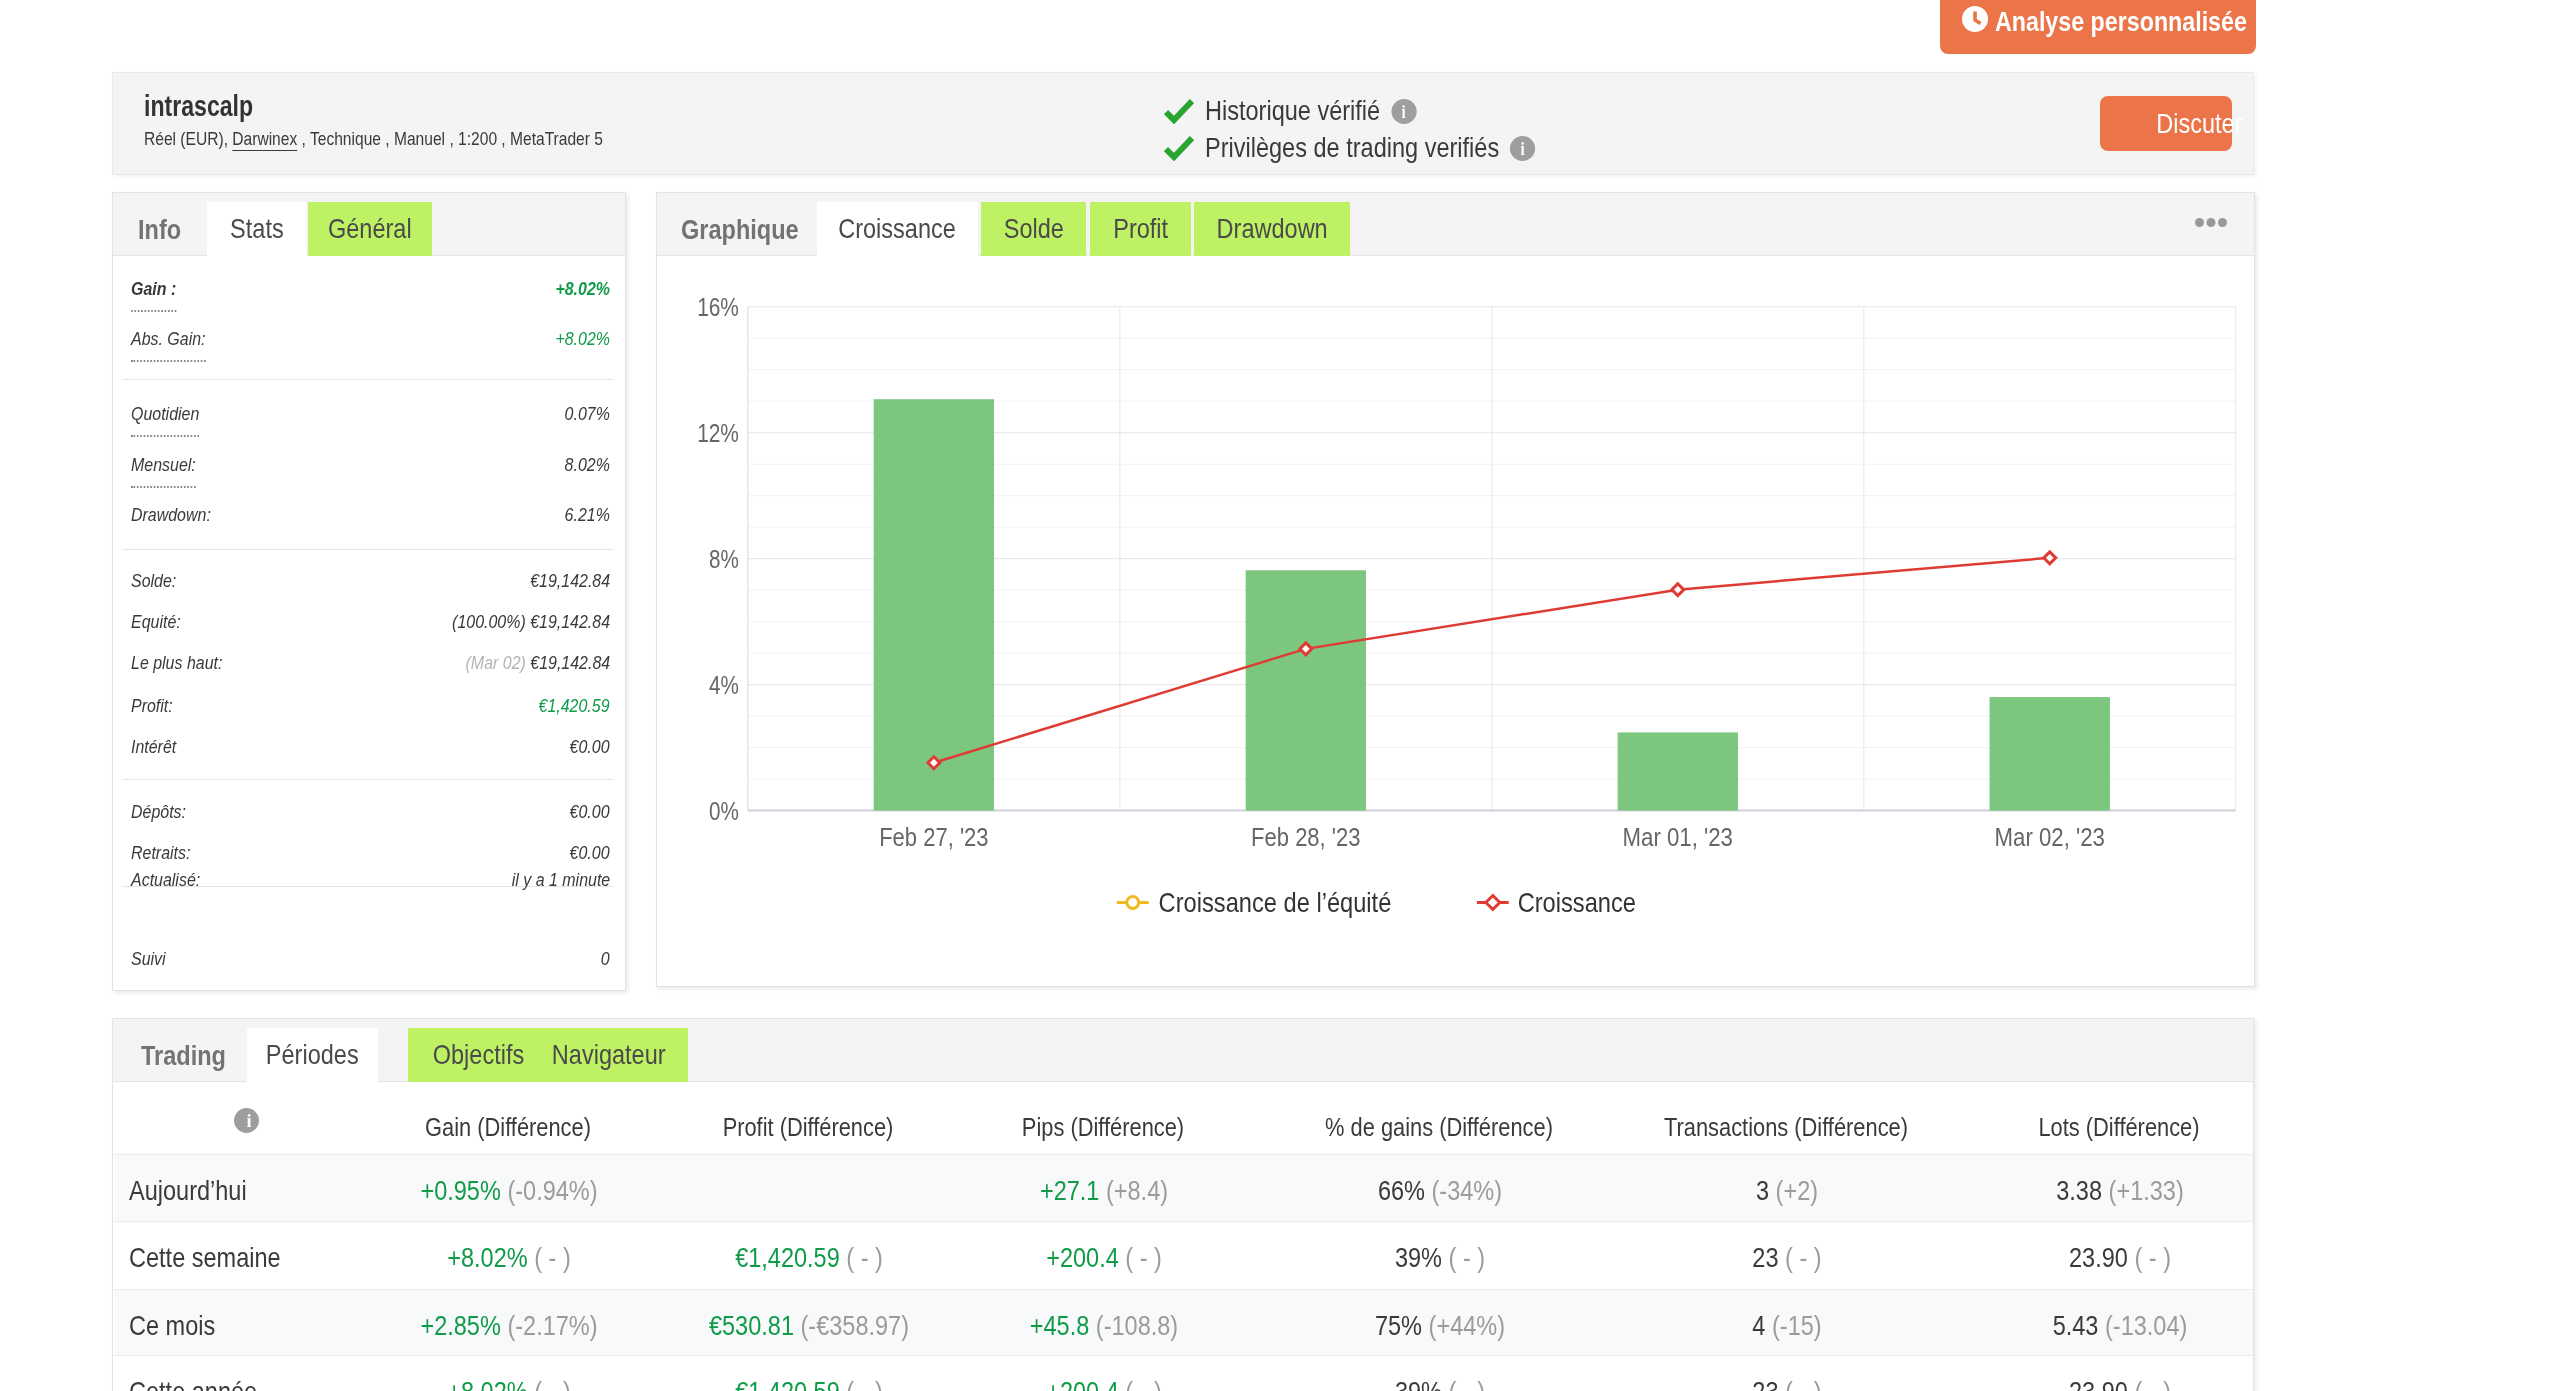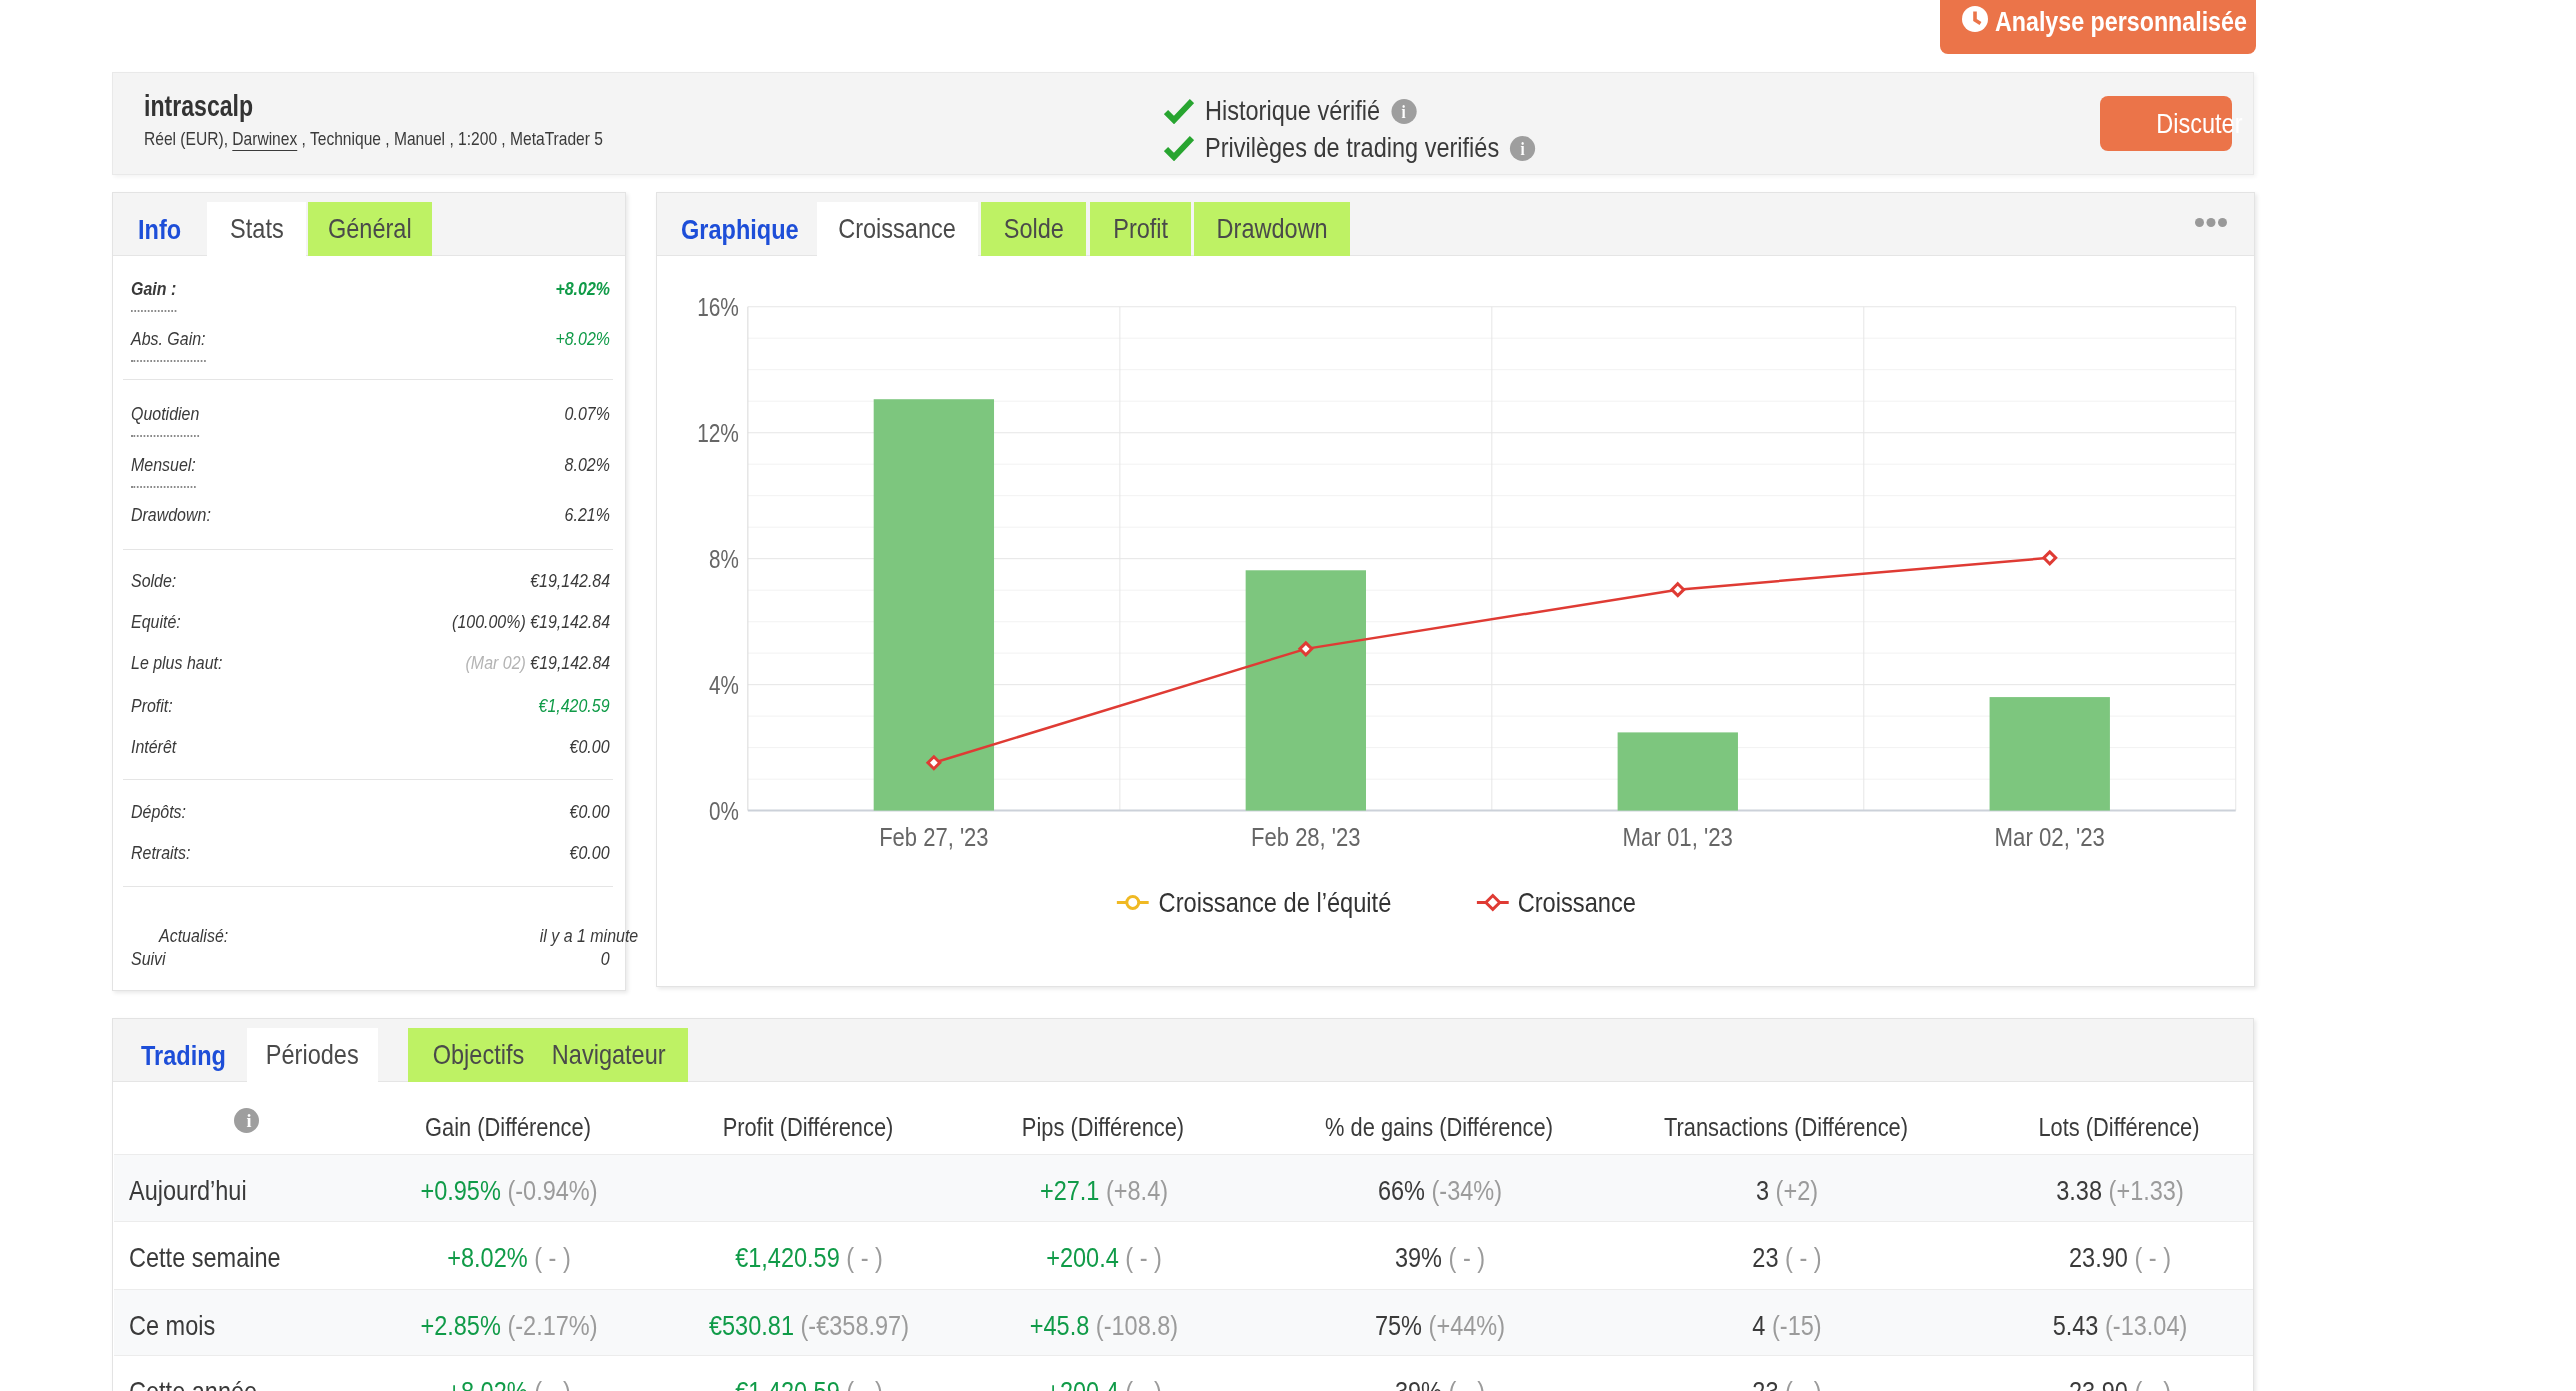--- a/index.html
+++ b/index.html
@@ -26,21 +26,21 @@
 .info-i { display:inline-block; width:30px; height:25px; border-radius:50%; background:#9e9e9e; vertical-align:-4px; margin-left:13px; position:relative; }
 .info-i:after { content:"i"; position:absolute; left:0; top:0; width:30px; height:25px; line-height:26px; text-align:center; color:#fff; font-size:18px; font-weight:700; font-family:"Liberation Serif",serif; }
 
 
 .panel { position:absolute; background:#fff; border:1px solid #e3e3e3; box-shadow:2px 2px 4px rgba(0,0,0,0.09); }
 #p-stats { left:112px; top:192px; width:514px; height:799px; }
 #p-chart { left:656px; top:192px; width:1599px; height:795px; }
 #p-trade { left:112px; top:1018px; width:2142px; height:375px; }
 
 .tabstrip { position:absolute; left:0; top:0; width:100%; height:63px; background:#f4f4f4; border-bottom:1px solid #e5e5e5; }
-.tabtitle { position:absolute; top:5px; height:63px; line-height:63px; font-size:28px; font-weight:700; color:#1d4ed8; white-space:nowrap; }
+.tabtitle { position:absolute; top:5px; height:63px; line-height:63px; font-size:28px; font-weight:700; color:#737373; white-space:nowrap; }
 .tab { position:absolute; top:9px; height:54px; line-height:54px; font-size:28px; color:#4a4a4a; text-align:center; background:#bef264; white-space:nowrap; }
 .tab.active { background:#fff; }
 
 
 .srow { position:absolute; left:18px; width:479px; font-size:19px; color:#3a3a3a; height:34px; line-height:34px;font-style:italic; }
 .srow .lbl { position:absolute; left:0; top:0; white-space:nowrap; }
 .srow .val { position:absolute; right:0; top:0; text-align:right; white-space:nowrap; }
 .dotu { border-bottom:2px dotted #8a8a8a; padding-bottom:4px; }
 .green { color:#109b48; }
 .grey { color:#9b9b9b; }
@@ -128,21 +128,21 @@
     <div class="sep" style="top:586px;"></div>
     <div class="srow" style="top:602px;">
         <span class="lbl cl">Dépôts:</span>
         <span class="val cr">€0.00</span>
       </div>
     <div class="srow" style="top:643px;">
         <span class="lbl cl">Retraits:</span>
         <span class="val cr">€0.00</span>
       </div>
     <div class="sep" style="top:693px;"></div>
-    <div class="srow" style="top:726px;margin-left:28px;">
+    <div class="srow" style="top:670px;">
         <span class="lbl cl">Actualisé:</span>
         <span class="val cr">il y a 1 minute</span>
       </div>
     <div class="srow" style="top:749px;">
         <span class="lbl cl">Suivi</span>
         <span class="val cr">0</span>
       </div>
   </div>
 
   <div class="panel" id="p-chart">

